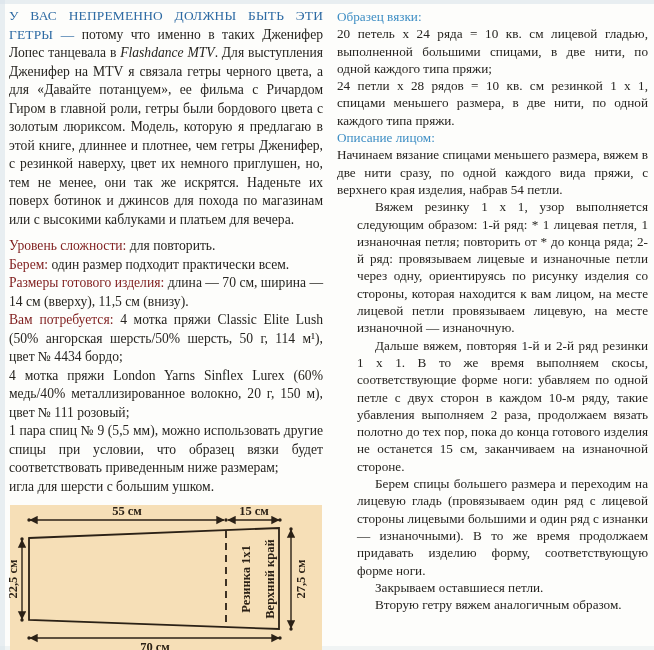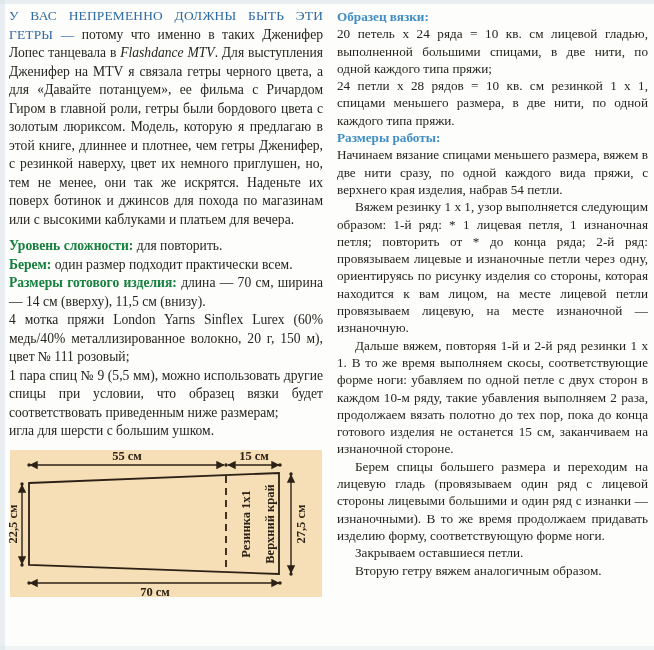--- a/index.html
+++ b/index.html
@@ -15,23 +15,23 @@
   .edge-top{left:0;top:0;width:654px;height:4px;}
   .edge-bottom{left:0;top:646px;width:654px;height:4px;opacity:.35;}
 
   .col{position:absolute;text-align:justify;hyphens:auto;}
   .col-left{left:9px;top:7px;width:314px;font-size:13.6px;line-height:18.5px;}
   .col-right{left:337px;top:8px;width:311px;font-size:13.2px;line-height:17.3px;}
 
   p{margin:0;padding:0;}
   .intro-h{font-weight:normal;color:#2d6aa3;font-size:13.4px;letter-spacing:.2px;}
   .specs{margin-top:8px;}
-  .lbl{font-weight:bold;color:#15803d;}
-  .sec-head{font-weight:bold;color:#3e8ec4;}
-  .ind{text-indent:18px;}
+  .lbl{font-weight:normal;color:#7f1d1d;}
+  .sec-head{font-weight:normal;color:#3e8ec4;}
+  .ind{text-indent:18px;margin-left:20px;}
 
   .diagram-wrap{margin-top:7px;}
   .diagram-wrap svg{display:block;}
   .dim-label{font:bold 12.5px "Liberation Serif","DejaVu Serif",serif;fill:#2b2116;}
   .rot-label{font:bold 12.5px "Liberation Serif","DejaVu Serif",serif;fill:#2b2116;}
 </style>
 </head>
 <body>
 
 <div class="scan-edge edge-left"></div>
@@ -39,20 +39,21 @@
 <div class="scan-edge edge-bottom"></div>
 
 <div class="col col-left">
 
   <p><span class="intro-h">У ВАС НЕПРЕМЕННО ДОЛЖНЫ БЫТЬ ЭТИ ГЕТРЫ —</span> <span>потому что именно в таких Дженифер Лопес танцевала в</span> <i>Flashdance MTV</i><span>. Для выступления Дженифер на MTV я связала гетры черного цвета, а для «Давайте потанцуем», ее фильма с Ричардом Гиром в главной роли, гетры были бордового цвета с золотым люриксом. Модель, которую я предлагаю в этой книге, длиннее и плотнее, чем гетры Дженифер, с резинкой наверху, цвет их немного приглушен, но, тем не менее, они так же искрятся. Наденьте их поверх ботинок и джинсов для похода по магазинам или с высокими каблуками и платьем для вечера.</span></p>
 
   <div class="specs">
     <p class="spec"><span class="lbl">Уровень сложности:</span> <span>для повторить.</span></p>
     <p class="spec"><span class="lbl">Берем:</span> <span>один размер подходит практически всем.</span></p>
     <p class="spec"><span class="lbl">Размеры готового изделия:</span> <span>длина — 70 см, ширина — 14 см (вверху), 11,5 см (внизу).</span></p>
+    <p class="spec"><span class="lbl">Вам потребуется:</span> <span>4 мотка пряжи Classic Elite Lush (50% ангорская шерсть/50% шерсть, 50 г, 114 м¹), цвет № 4434 бордо;</span></p>
     <p class="spec"><span>4 мотка пряжи London Yarns Sinflex Lurex (60% медь/40% металлизированное волокно, 20 г, 150 м), цвет № 111 розовый;</span></p>
     <p class="spec"><span>1 пара спиц № 9 (5,5 мм), можно использовать другие спицы при условии, что образец вязки будет соответствовать приведенным ниже размерам;</span></p>
     <p class="spec"><span>игла для шерсти с большим ушком.</span></p>
   </div>
 
   <div class="diagram-wrap">
     <svg width="315" height="151" viewBox="0 0 315 151" xmlns="http://www.w3.org/2000/svg">
       <defs>
         <marker id="arrE" markerWidth="8" markerHeight="8" refX="5.5" refY="3" orient="auto">
           <path d="M0,0 L6,3 L0,6 Z" fill="#2b2116"></path>
@@ -95,21 +96,21 @@
       <text class="rot-label" text-anchor="middle" transform="translate(265,76) rotate(-90)">Верхний край</text>
     </svg>
   </div>
 
 </div>
 
 <div class="col col-right">
   <p class="sec-head">Образец вязки:</p>
   <p>20 петель x 24 ряда = 10 кв. см лицевой гладью, выполненной большими спицами, в две нити, по одной каждого типа пряжи;</p>
   <p>24 петли x 28 рядов = 10 кв. см резинкой 1 x 1, спицами меньшего размера, в две нити, по одной каждого типа пряжи.</p>
-  <p class="sec-head">Размеры работы:</p>
+  <p class="sec-head">Описание лицом:</p>
   <p>Начинаем вязание спицами меньшего размера, вяжем в две нити сразу, по одной каждого вида пряжи, с верхнего края изделия, набрав 54 петли.</p>
   <p class="ind">Вяжем резинку 1 х 1, узор выполняется следующим образом: 1-й ряд: * 1 лицевая петля, 1 изнаночная петля; повторить от * до конца ряда; 2-й ряд: провязываем лицевые и изнаночные петли через одну, ориентируясь по рисунку изделия со стороны, которая находится к вам лицом, на месте лицевой петли провязываем лицевую, на месте изнаночной — изнаночную.</p>
   <p class="ind">Дальше вяжем, повторяя 1-й и 2-й ряд резинки 1 х 1. В то же время выполняем скосы, соответствующие форме ноги: убавляем по одной петле с двух сторон в каждом 10-м ряду, такие убавления выполняем 2 раза, продолжаем вязать полотно до тех пор, пока до конца готового изделия не останется 15 см, заканчиваем на изнаночной стороне.</p>
   <p class="ind">Берем спицы большего размера и переходим на лицевую гладь (провязываем один ряд с лицевой стороны лицевыми большими и один ряд с изнанки — изнаночными). В то же время продолжаем придавать изделию форму, соответствующую форме ноги.</p>
   <p class="ind">Закрываем оставшиеся петли.</p>
   <p class="ind">Вторую гетру вяжем аналогичным образом.</p>
 
 </div>
 
 </body></html>

